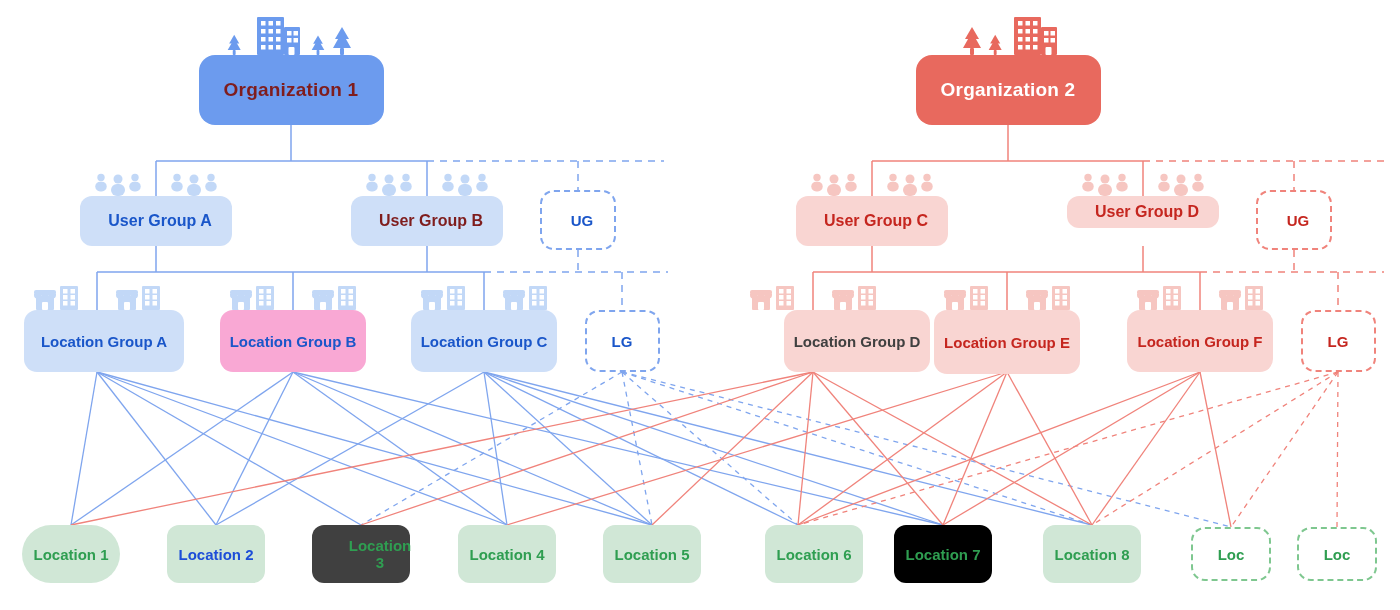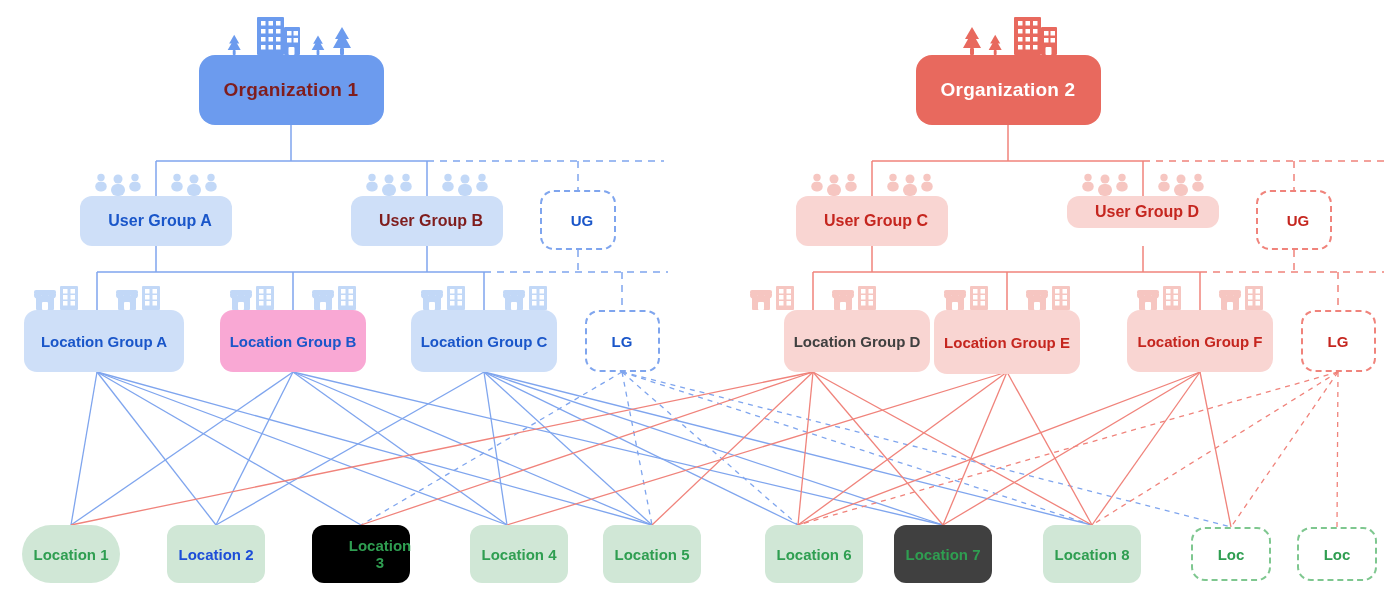--- a/index.html
+++ b/index.html
@@ -406,33 +406,33 @@
       </div>
       <div class="node lg ph" style="left: 1300.5px; top: 310px; width: 75px; height: 62px; border: 2px dashed rgb(240, 131, 123); color: rgb(197, 38, 31);">
         <span>LG</span>
       </div>
       <div class="node loc" style="left: 22px; top: 525px; width: 98px; height: 58px; background: rgb(208, 231, 214); color: rgb(47, 158, 81); border-radius: 29px;">
         <span>Location 1</span>
       </div>
       <div class="node loc" style="left: 167px; top: 525px; width: 98px; height: 58px; background: rgb(208, 231, 214); color: #1d4ed8;">
         <span>Location 2</span>
       </div>
-      <div class="node loc" style="left: 312px; top: 525px; width: 98px; height: 58px; background: #000000; color: rgb(47, 158, 81); padding-left: 38px;">
+      <div class="node loc" style="left: 312px; top: 525px; width: 98px; height: 58px; background: #404040; color: rgb(47, 158, 81); padding-left: 38px;">
         <span>Location 3</span>
       </div>
-      <div class="node loc" style="left: 458px; top: 525px; width: 98px; height: 58px; background: rgb(208, 231, 214); color: rgb(47, 158, 81); margin-left: 12px;">
+      <div class="node loc" style="left: 458px; top: 525px; width: 98px; height: 58px; background: rgb(208, 231, 214); color: rgb(47, 158, 81);">
         <span>Location 4</span>
       </div>
       <div class="node loc" style="left: 603px; top: 525px; width: 98px; height: 58px; background: rgb(208, 231, 214); color: rgb(47, 158, 81);">
         <span>Location 5</span>
       </div>
       <div class="node loc" style="left: 749px; top: 525px; width: 98px; height: 58px; background: rgb(208, 231, 214); color: rgb(47, 158, 81); margin-left: 16px;">
         <span>Location 6</span>
       </div>
-      <div class="node loc" style="left: 894px; top: 525px; width: 98px; height: 58px; background: #404040; color: rgb(47, 158, 81);">
+      <div class="node loc" style="left: 894px; top: 525px; width: 98px; height: 58px; background: #000000; color: rgb(47, 158, 81);">
         <span>Location 7</span>
       </div>
       <div class="node loc" style="left: 1043px; top: 525px; width: 98px; height: 58px; background: rgb(208, 231, 214); color: rgb(47, 158, 81);">
         <span>Location 8</span>
       </div>
       <div class="node loc ph" style="left: 1191px; top: 527px; width: 80px; height: 54px; border: 2px dashed rgb(126, 199, 143); color: rgb(47, 158, 81);">
         <span>Loc</span>
       </div>
       <div class="node loc ph" style="left: 1297px; top: 527px; width: 80px; height: 54px; border: 2px dashed rgb(126, 199, 143); color: rgb(47, 158, 81);">
         <span>Loc</span>

